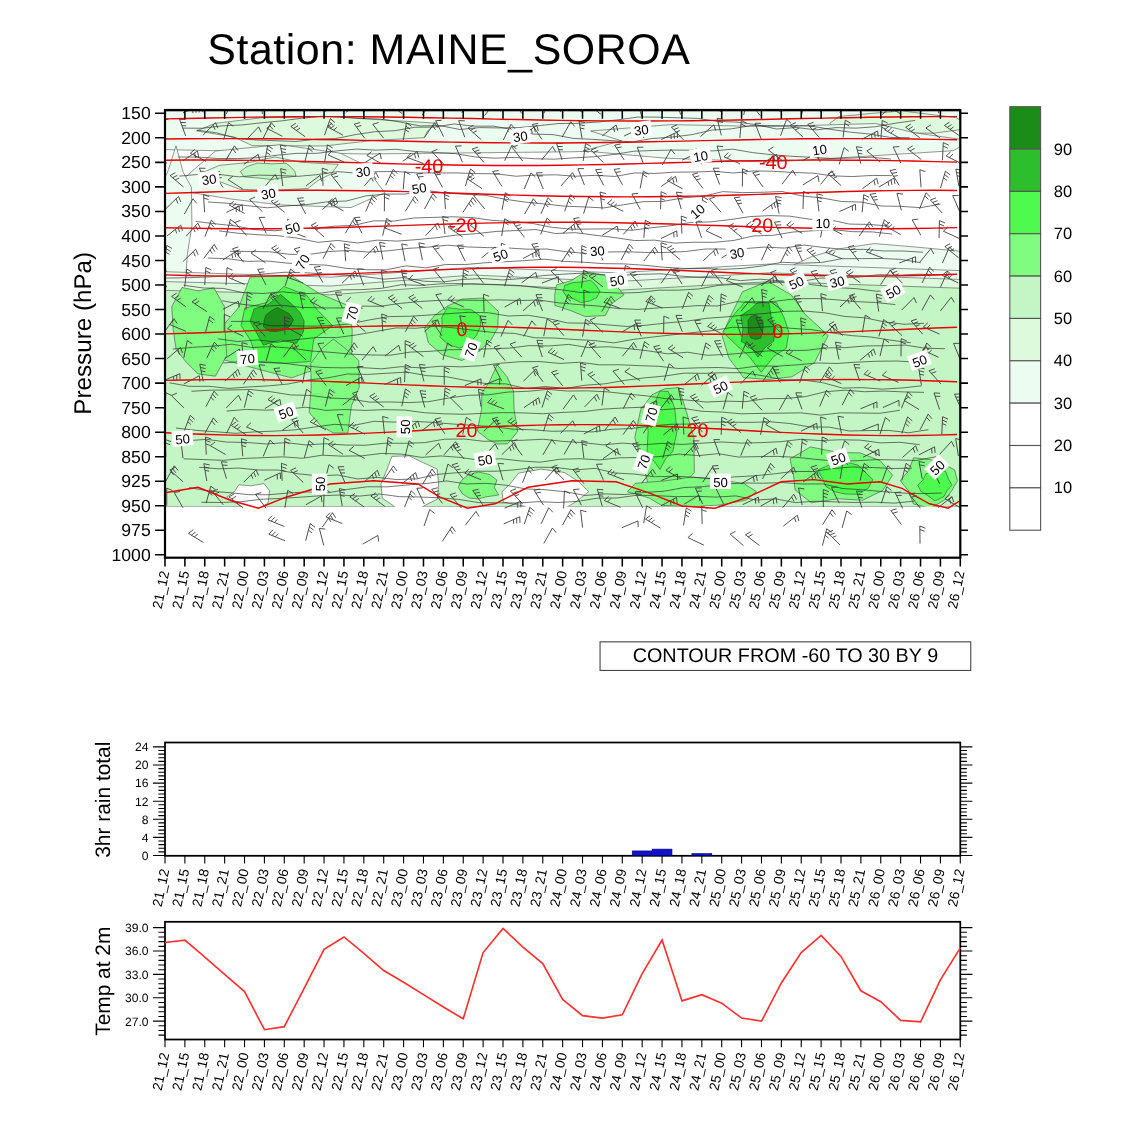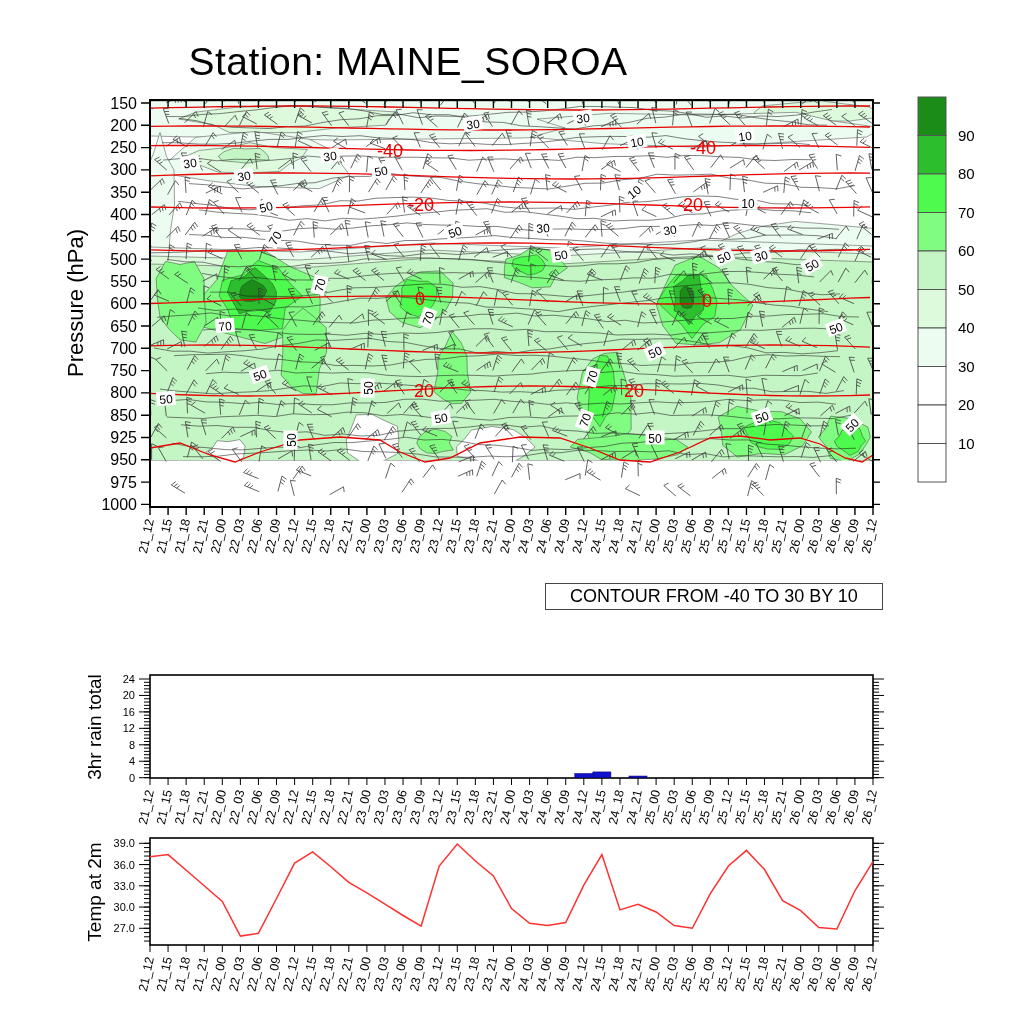--- a/index.html
+++ b/index.html
@@ -1,18 +1,18 @@
 <!DOCTYPE html>
 <html><head>
 <meta charset="utf-8">
 <style>
   html,body{margin:0;padding:0;background:#fff;}
   .page{position:relative;width:1024px;height:1024px;background:#ffffff;
         font-family:"Liberation Sans", sans-serif;overflow:hidden;}
-  .title{position:absolute;left:0;top:40px;width:816px;text-align:center;
+  .title{position:absolute;left:0;top:24px;width:816px;text-align:center;
          font-size:39px;color:#000;letter-spacing:0.5px;}
   .vlab{position:absolute;transform:translate(-50%,-50%) rotate(-90deg);
         white-space:nowrap;color:#000;}
   .vlab.main{left:76px;top:303px;font-size:22px;}
   .vlab.rain{left:95px;top:727px;font-size:19px;}
   .vlab.temp{left:95px;top:892px;font-size:19px;}
   .note{position:absolute;left:545px;top:583px;width:336px;height:25px;
         border:1.6px solid #444;font-size:18px;color:#000;text-align:center;
         line-height:25px;background:#fff;}
   svg{position:absolute;left:0;top:0;}
@@ -414,14 +414,14 @@
         <text transform="translate(750.475,958) rotate(-78)" text-anchor="end" font-size="12.5" fill="#000">25_15</text>
         <text transform="translate(768.55,958) rotate(-78)" text-anchor="end" font-size="12.5" fill="#000">25_18</text>
         <text transform="translate(786.625,958) rotate(-78)" text-anchor="end" font-size="12.5" fill="#000">25_21</text>
         <text transform="translate(804.7,958) rotate(-78)" text-anchor="end" font-size="12.5" fill="#000">26_00</text>
         <text transform="translate(822.775,958) rotate(-78)" text-anchor="end" font-size="12.5" fill="#000">26_03</text>
         <text transform="translate(840.85,958) rotate(-78)" text-anchor="end" font-size="12.5" fill="#000">26_06</text>
         <text transform="translate(858.925,958) rotate(-78)" text-anchor="end" font-size="12.5" fill="#000">26_09</text>
         <text transform="translate(877,958) rotate(-78)" text-anchor="end" font-size="12.5" fill="#000">26_12</text>
       </g>
     </svg>
-  <div class="note">CONTOUR FROM -40 TO 30 BY 10</div>
+  <div class="note">CONTOUR FROM -60 TO 30 BY 9</div>
 </div>
 
 </body></html>

